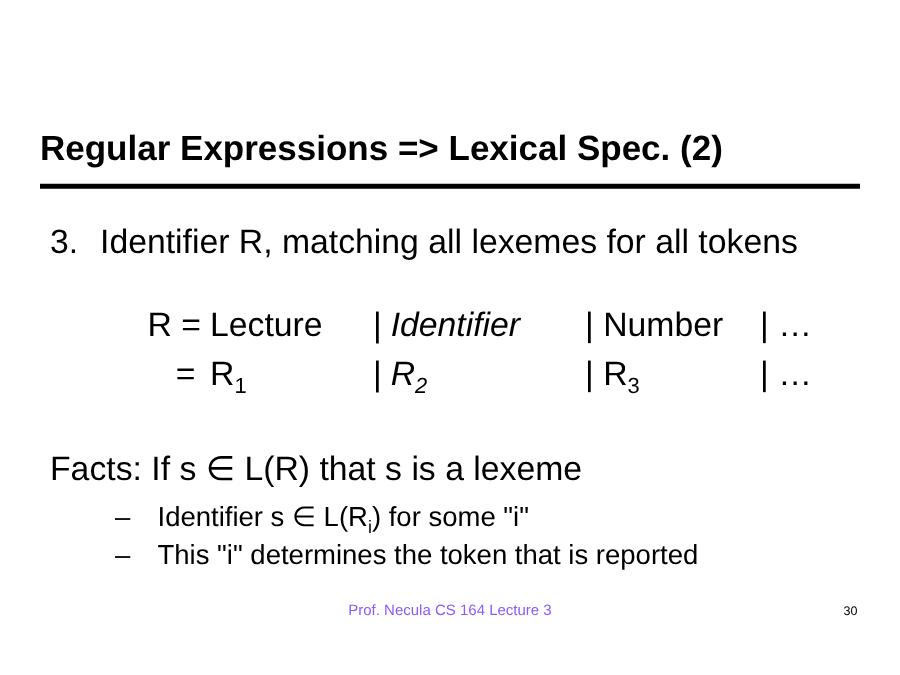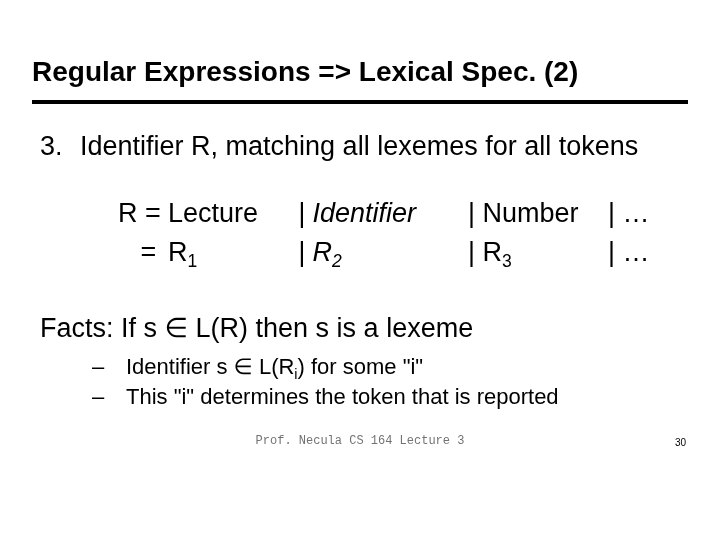--- a/index.html
+++ b/index.html
@@ -10,20 +10,21 @@
     background: #ffffff;
     font-family: "Comic Sans MS", "Comic Sans", cursive, sans-serif;
     color: #000;
     overflow: hidden;
   }
   .slide {
     position: relative;
     width: 720px;
     height: 468px;
     box-sizing: border-box;
+    margin-top: 47px;
   }
   .title {
     position: absolute;
     top: 56px;
     left: 32px;
     right: 32px;
     font-size: 28px;
     font-weight: bold;
   }
   .rule {
@@ -85,22 +86,22 @@
     vertical-align: sub;
     line-height: 0;
   }
   .footer-center {
     position: absolute;
     bottom: 20px;
     left: 0;
     right: 0;
     text-align: center;
     font-size: 12px;
-    font-family: Liberation Mono, monospace;
-    color: #737373;
+    font-family: Liberation Sans, sans-serif;
+    color: #8b5cf6;
   }
   .footer-right {
     position: absolute;
     bottom: 20px;
     right: 34px;
     font-size: 10px;
     font-family: Arial, sans-serif;
     color: #000;
   }
 </style>
@@ -130,21 +131,21 @@
       <div class="row">
         <div class="c0" style="white-space:pre;">   =</div>
         <div class="c1"><span>R</span><sub>1</sub></div>
         <div class="c2"><span>| R</span><sub>2</sub></div>
         <div class="c3"><span>| R</span><sub>3</sub></div>
         <div class="c4">| …</div>
       </div>
     </div>
 
     <div class="facts">
-      <span>Facts: If s </span><span>∈</span><span> L(R) then s is a lexeme</span>
+      <span>Facts: If s </span><span>∈</span><span> L(R) that s is a lexeme</span>
     </div>
 
     <div class="subs">
       <div class="subrow">
         <div class="dash">–</div>
         <div>
           <span>Identifier s </span><span>∈</span><span> L(R</span><sub>i</sub><span>) for some "i"</span>
         </div>
       </div>
       <div class="subrow">

